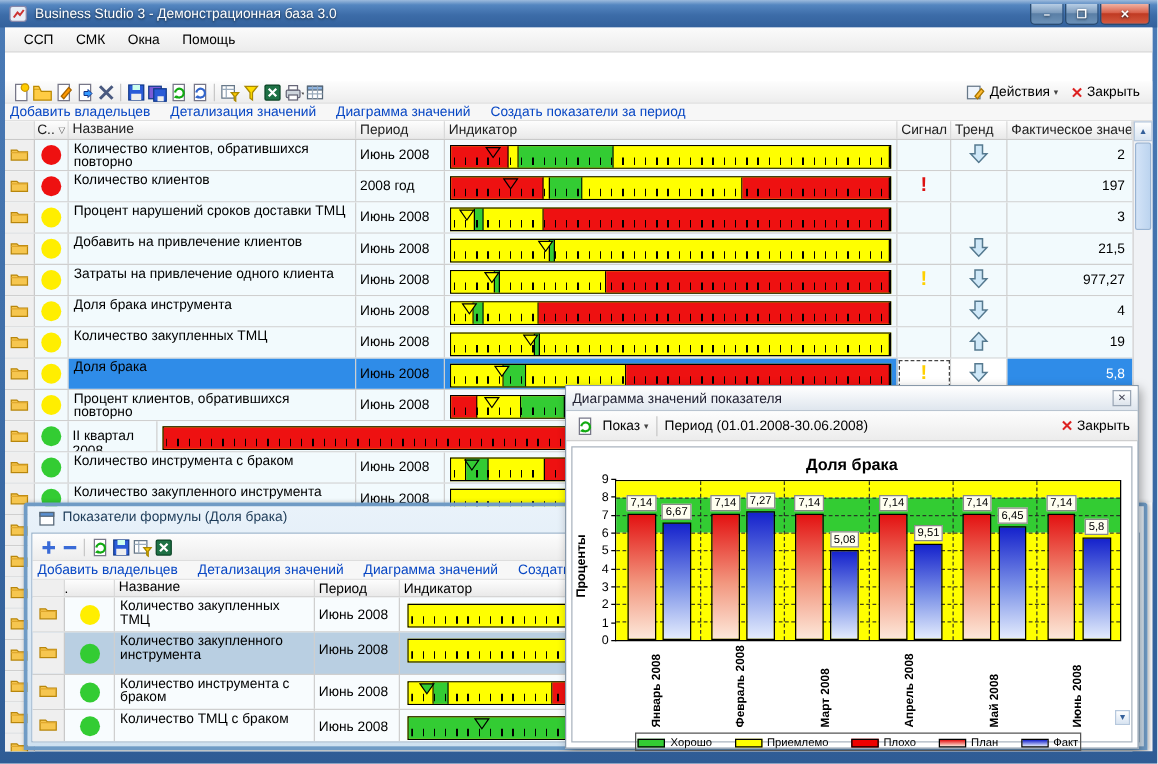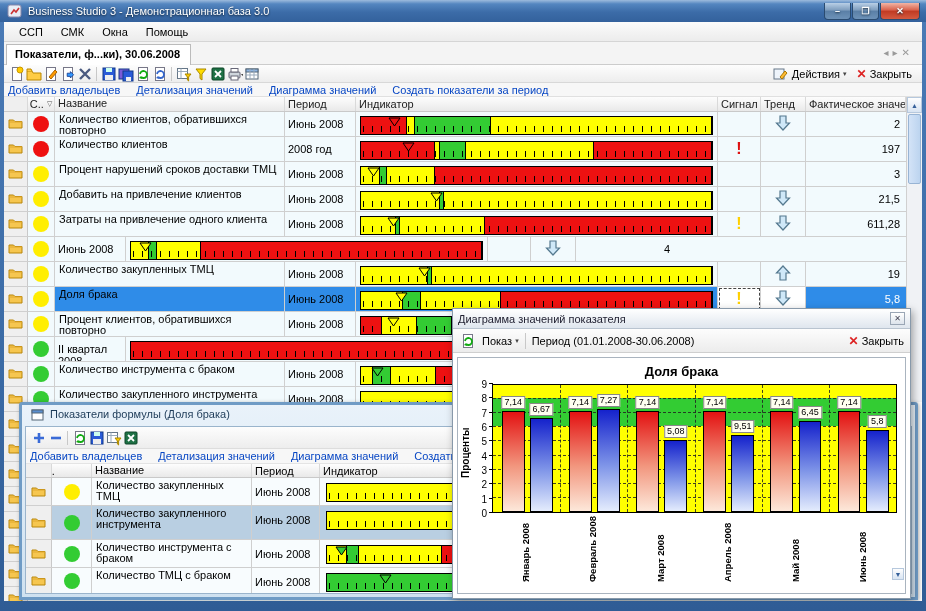--- a/index.html
+++ b/index.html
@@ -138,24 +138,20 @@
       <span class="winbtn close">✕</span>
     </span>
   </div>
   <div class="client">
     <div class="menubar" id="menubar">
         <span class="menuitem">ССП</span>
         <span class="menuitem">СМК</span>
         <span class="menuitem">Окна</span>
         <span class="menuitem">Помощь</span>
       </div>
-    <div class="tabbar">
-      <div class="tab">Показатели,  ф...ки), 30.06.2008</div>
-      <div class="tabnav">◂▸✕</div>
-    </div>
     <div class="toolbar">
       <span id="main-toolbar-icons" style="display:flex;align-items:center;">
           <span class="icon16">
             <svg width="16" height="16" viewBox="0 0 16 16">
               <rect x="3.5" y="1.5" width="9" height="13" fill="#fff" stroke="#778"></rect>
               <circle cx="11" cy="4" r="3" fill="#fc0" stroke="#c90"></circle>
             </svg>
           </span>
           <span class="icon16">
             <svg width="16" height="16" viewBox="0 0 16 16">
@@ -427,32 +423,33 @@
               </div>
             </div>
             <div class="cell c-signal">
               <span class="bang" style="color: rgb(255, 208, 0);">!</span>
             </div>
             <div class="cell c-trend">
               <span><svg width="16" height="16">
                   <path d="M5 1 h6 v7 h3.5 l-6.5 7 -6.5 -7 h3.5 z" fill="#cfe8f8" stroke="#55798f" stroke-width="1.2"></path>
                 </svg></span>
             </div>
-            <div class="cell c-value">611,28</div>
+            <div class="cell c-value">977,27</div>
           </div>
           <div class="row">
             <div class="cell c-folder">
               <span><svg width="15" height="12">
                   <path d="M1 3 v8 h13 v-6.5 h-7 l-1.5 -1.5 z" fill="#f6c64f" stroke="#b8860b"></path>
                   <path d="M1 5 h13" stroke="#e0a82e"></path>
                 </svg></span>
             </div>
             <div class="cell c-status">
               <div class="circle" style="background: rgb(255, 238, 0);"></div>
             </div>
+            <div class="cell c-name">Доля брака инструмента</div>
             <div class="cell c-period">Июнь 2008</div>
             <div class="cell c-ind">
               <div class="gauge">
                 <div class="zone" style="width: 5%; background: rgb(255, 255, 0);"></div>
                 <div class="zone" style="width: 2.5%; background: rgb(51, 204, 51);"></div>
                 <div class="zone" style="width: 12.5%; background: rgb(255, 255, 0);"></div>
                 <div class="zone" style="width: 80%; background: rgb(238, 17, 17);"></div>
                 <div class="ticks"></div>
                 <div class="marker" style="left: calc(4% - 6px);"><svg width="13" height="10">
                     <polygon points="1,1 12,1 6.5,9" fill="#ffff00" stroke="#000"></polygon>
@@ -968,17 +965,24 @@
             <div class="blabel" style="left: 95.3333%; bottom: calc(64.4444% + 2px);">5,8</div>
           </div>
         <div class="xlabels" id="xlabels">
             <div class="xlab" style="left: calc(8.33333% - 6px);">Январь 2008</div>
             <div class="xlab" style="left: calc(25% - 6px);">Февраль 2008</div>
             <div class="xlab" style="left: calc(41.6667% - 6px);">Март 2008</div>
             <div class="xlab" style="left: calc(58.3333% - 6px);">Апрель 2008</div>
             <div class="xlab" style="left: calc(75% - 6px);">Май 2008</div>
             <div class="xlab" style="left: calc(91.6667% - 6px);">Июнь 2008</div>
           </div>
+        <div class="legend" id="legend">
+            <span><span class="lsw" style="background: rgb(51, 204, 51);"></span><span>Хорошо</span></span>
+            <span><span class="lsw" style="background: rgb(255, 255, 0);"></span><span>Приемлемо</span></span>
+            <span><span class="lsw" style="background: rgb(238, 0, 0);"></span><span>Плохо</span></span>
+            <span><span class="lsw" style="background: linear-gradient(rgb(227, 18, 18), rgb(253, 232, 218));"></span><span>План</span></span>
+            <span><span class="lsw" style="background: linear-gradient(rgb(21, 34, 204), rgb(228, 236, 253));"></span><span>Факт</span></span>
+          </div>
         <div class="cscroll">▼</div>
       </div>
     </div>
   </div>
 </div>
 
 </body></html>

